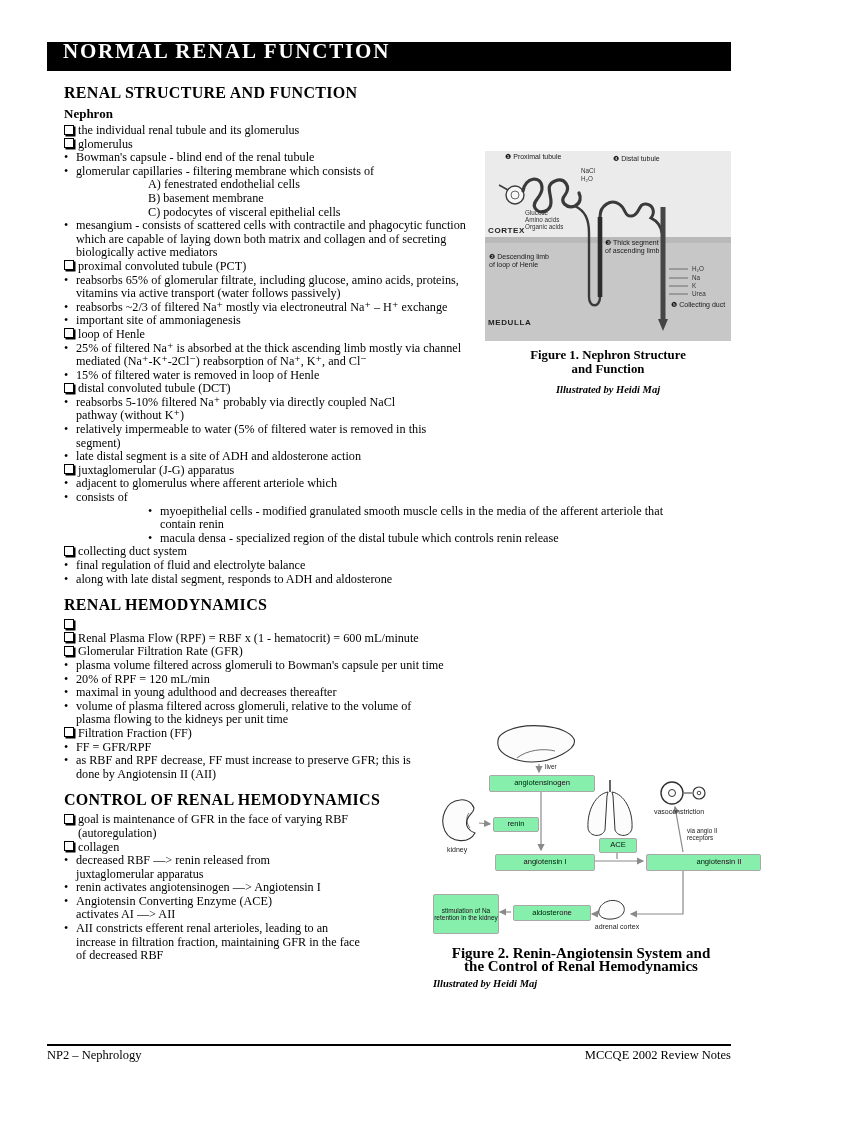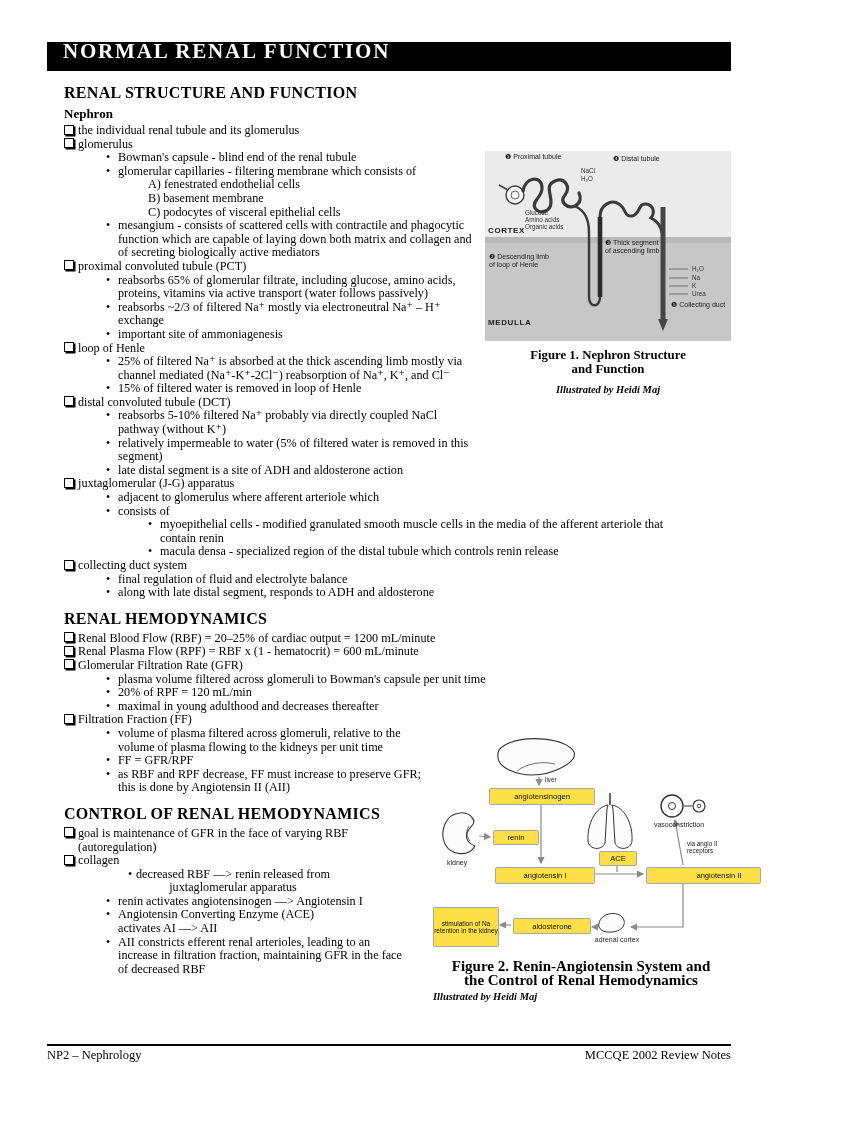--- a/index.html
+++ b/index.html
@@ -10,52 +10,52 @@
   .titlebar{position:absolute;left:47px;top:42px;width:684px;height:29px;background:#000;}
   .titlebar .t{color:#fff;font-weight:bold;font-size:21px;letter-spacing:1.8px;
                padding:3px 0 0 16px;white-space:nowrap;}
   
   .content{position:absolute;left:64px;top:84px;width:667px;}
   h2.sec{font-size:16px;font-weight:bold;margin:0 0 4px 0;line-height:18px;letter-spacing:.3px;}
   .s2 h2.sec,.s3 h2.sec{margin-top:10px;}
   h3.sub{font-size:13px;font-weight:bold;margin:4px 0 3px 0;line-height:15px;}
   
   .item{padding-left:14px;text-indent:-14px;}
-  .item.lv1{margin-left:42px;padding-left:12px;text-indent:-12px;}
+  .item.lv1{padding-left:12px;text-indent:-12px;}
   .item.lv2{margin-left:84px;padding-left:12px;text-indent:-12px;}
   .item.plain{padding-left:0;text-indent:0;}
   .marker{display:inline-block;text-indent:0;vertical-align:0;}
   .marker.sq{width:8px;height:8px;border:1px solid #000;box-shadow:1.5px 1.5px 0 #000;
              margin-right:4px;vertical-align:-0.5px;}
   .marker.dot{width:12px;font-size:12px;}
   
   #list-s1 .item:nth-child(17){max-width:334px;}
   #list-s1 .item:nth-child(23){max-width:528px;}
-  #list-s3 .item:nth-child(3){max-width:230px;text-align:center;}
+  #list-s3 .item:nth-child(3){max-width:230px;}
   #list-s3 .item:nth-child(5){max-width:210px;}
   #list-s3 .item:nth-child(6){max-width:285px;}
   
   .figwrap1{float:right;width:246px;margin:45px 0 83px 12px;}
   .figimg1{position:relative;width:246px;height:190px;}
   .figimg1 svg{position:absolute;left:0;top:0;}
   .f1l{position:absolute;font-family:"Liberation Sans","DejaVu Sans",sans-serif;
        font-size:7px;line-height:7.5px;color:#1a1a1a;}
   .f1l.big{font-weight:bold;font-size:8px;letter-spacing:.6px;color:#222;}
   .f1l.tiny{font-size:6.3px;color:#333;}
   .figcap{font-weight:bold;font-size:12.8px;line-height:13.5px;text-align:center;margin-top:8px;}
   .figcredit{font-weight:bold;font-style:italic;font-size:10.5px;margin-top:7px;text-align:center;}
   
   .figwrap2{float:right;width:300px;margin:18px 0 0 8px;}
   .figimg2{position:relative;width:300px;height:225px;background:#fff;}
   .figimg2 svg{position:absolute;left:0;top:0;}
   .f2l{position:absolute;font-family:"Liberation Sans","DejaVu Sans",sans-serif;
        font-size:7px;line-height:7.5px;color:#222;}
   .f2l.ctr{text-align:center;}
   .f2l.tiny{font-size:6.3px;line-height:6.8px;}
-  .f2box{position:absolute;background:#fde047;border:1px solid #a8a8a8;border-radius:2px;
+  .f2box{position:absolute;background:#86efac;border:1px solid #a8a8a8;border-radius:2px;
          font-family:"Liberation Sans","DejaVu Sans",sans-serif;font-size:7.6px;color:#111;
          display:flex;align-items:center;justify-content:center;text-align:center;line-height:7.6px;}
   .figcredit2{font-weight:bold;font-style:italic;font-size:10.5px;margin:3px 0 0 2px;text-align:left;}
   .figcap2{font-weight:bold;font-size:15px;line-height:13.5px;text-align:center;margin-top:4px;}
   
   .footer{position:absolute;left:47px;top:1044px;width:684px;border-top:2px solid #000;
           padding-top:3px;display:flex;justify-content:space-between;font-size:12.5px;}
 </style>
 </head>
 <body>
@@ -145,21 +145,21 @@
           <div class="item lv2"><span class="marker dot">•</span><span>macula densa - specialized region of the distal tubule which controls renin release</span></div>
           <div class="item lv0"><span class="marker sq"></span><span>collecting duct system</span></div>
           <div class="item lv1"><span class="marker dot">•</span><span>final regulation of fluid and electrolyte balance</span></div>
           <div class="item lv1"><span class="marker dot">•</span><span>along with late distal segment, responds to ADH and aldosterone</span></div>
         </div>
     </div>
 
     <div class="s2">
       <h2 class="sec">RENAL HEMODYNAMICS</h2>
       <div id="list-s2a">
-          <div class="item lv0"><span class="marker sq"></span><span>Renal Blood Flow (RBF) = 20–25% of cardiac output = 1200 mL/minute</span></div>
+          <div class="item lv0"><span class="marker sq"></span></div>
           <div class="item lv0"><span class="marker sq"></span><span>Renal Plasma Flow (RPF) = RBF x (1 - hematocrit) = 600 mL/minute</span></div>
           <div class="item lv0"><span class="marker sq"></span><span>Glomerular Filtration Rate (GFR)</span></div>
           <div class="item lv1"><span class="marker dot">•</span><span>plasma volume filtered across glomeruli to Bowman's capsule per unit time</span></div>
           <div class="item lv1"><span class="marker dot">•</span><span>20% of RPF = 120 mL/min</span></div>
           <div class="item lv1"><span class="marker dot">•</span><span>maximal in young adulthood and decreases thereafter</span></div>
         </div>
 
       <div class="figwrap2">
         <div class="figimg2">
           <svg width="300" height="225" viewBox="0 0 300 225">
@@ -207,22 +207,22 @@
           <span class="f2l ctr" style="left:146px;top:205px;width:80px;">adrenal cortex</span>
         </div>
         <div class="figcap2">
           <div>Figure 2. Renin-Angiotensin System and</div>
           <div>the Control of Renal Hemodynamics</div>
         </div>
         <div class="figcredit2">Illustrated by Heidi Maj</div>
       </div>
 
       <div id="list-s2b">
+          <div class="item lv1"><span class="marker dot">•</span><span>volume of plasma filtered across glomeruli, relative to the volume of plasma flowing to the kidneys per unit time</span></div>
           <div class="item lv0"><span class="marker sq"></span><span>Filtration Fraction (FF)</span></div>
-          <div class="item lv1"><span class="marker dot">•</span><span>volume of plasma filtered across glomeruli, relative to the volume of plasma flowing to the kidneys per unit time</span></div>
           <div class="item lv1"><span class="marker dot">•</span><span>FF = GFR/RPF</span></div>
           <div class="item lv1"><span class="marker dot">•</span><span>as RBF and RPF decrease, FF must increase to preserve GFR; this is done by Angiotensin II (AII)</span></div>
         </div>
     </div>
 
     <div class="s3">
       <h2 class="sec">CONTROL OF RENAL HEMODYNAMICS</h2>
       <div id="list-s3">
           <div class="item lv0"><span class="marker sq"></span><span>goal is maintenance of GFR in the face of varying RBF (autoregulation)</span></div>
           <div class="item lv0"><span class="marker sq"></span><span>collagen</span></div>

